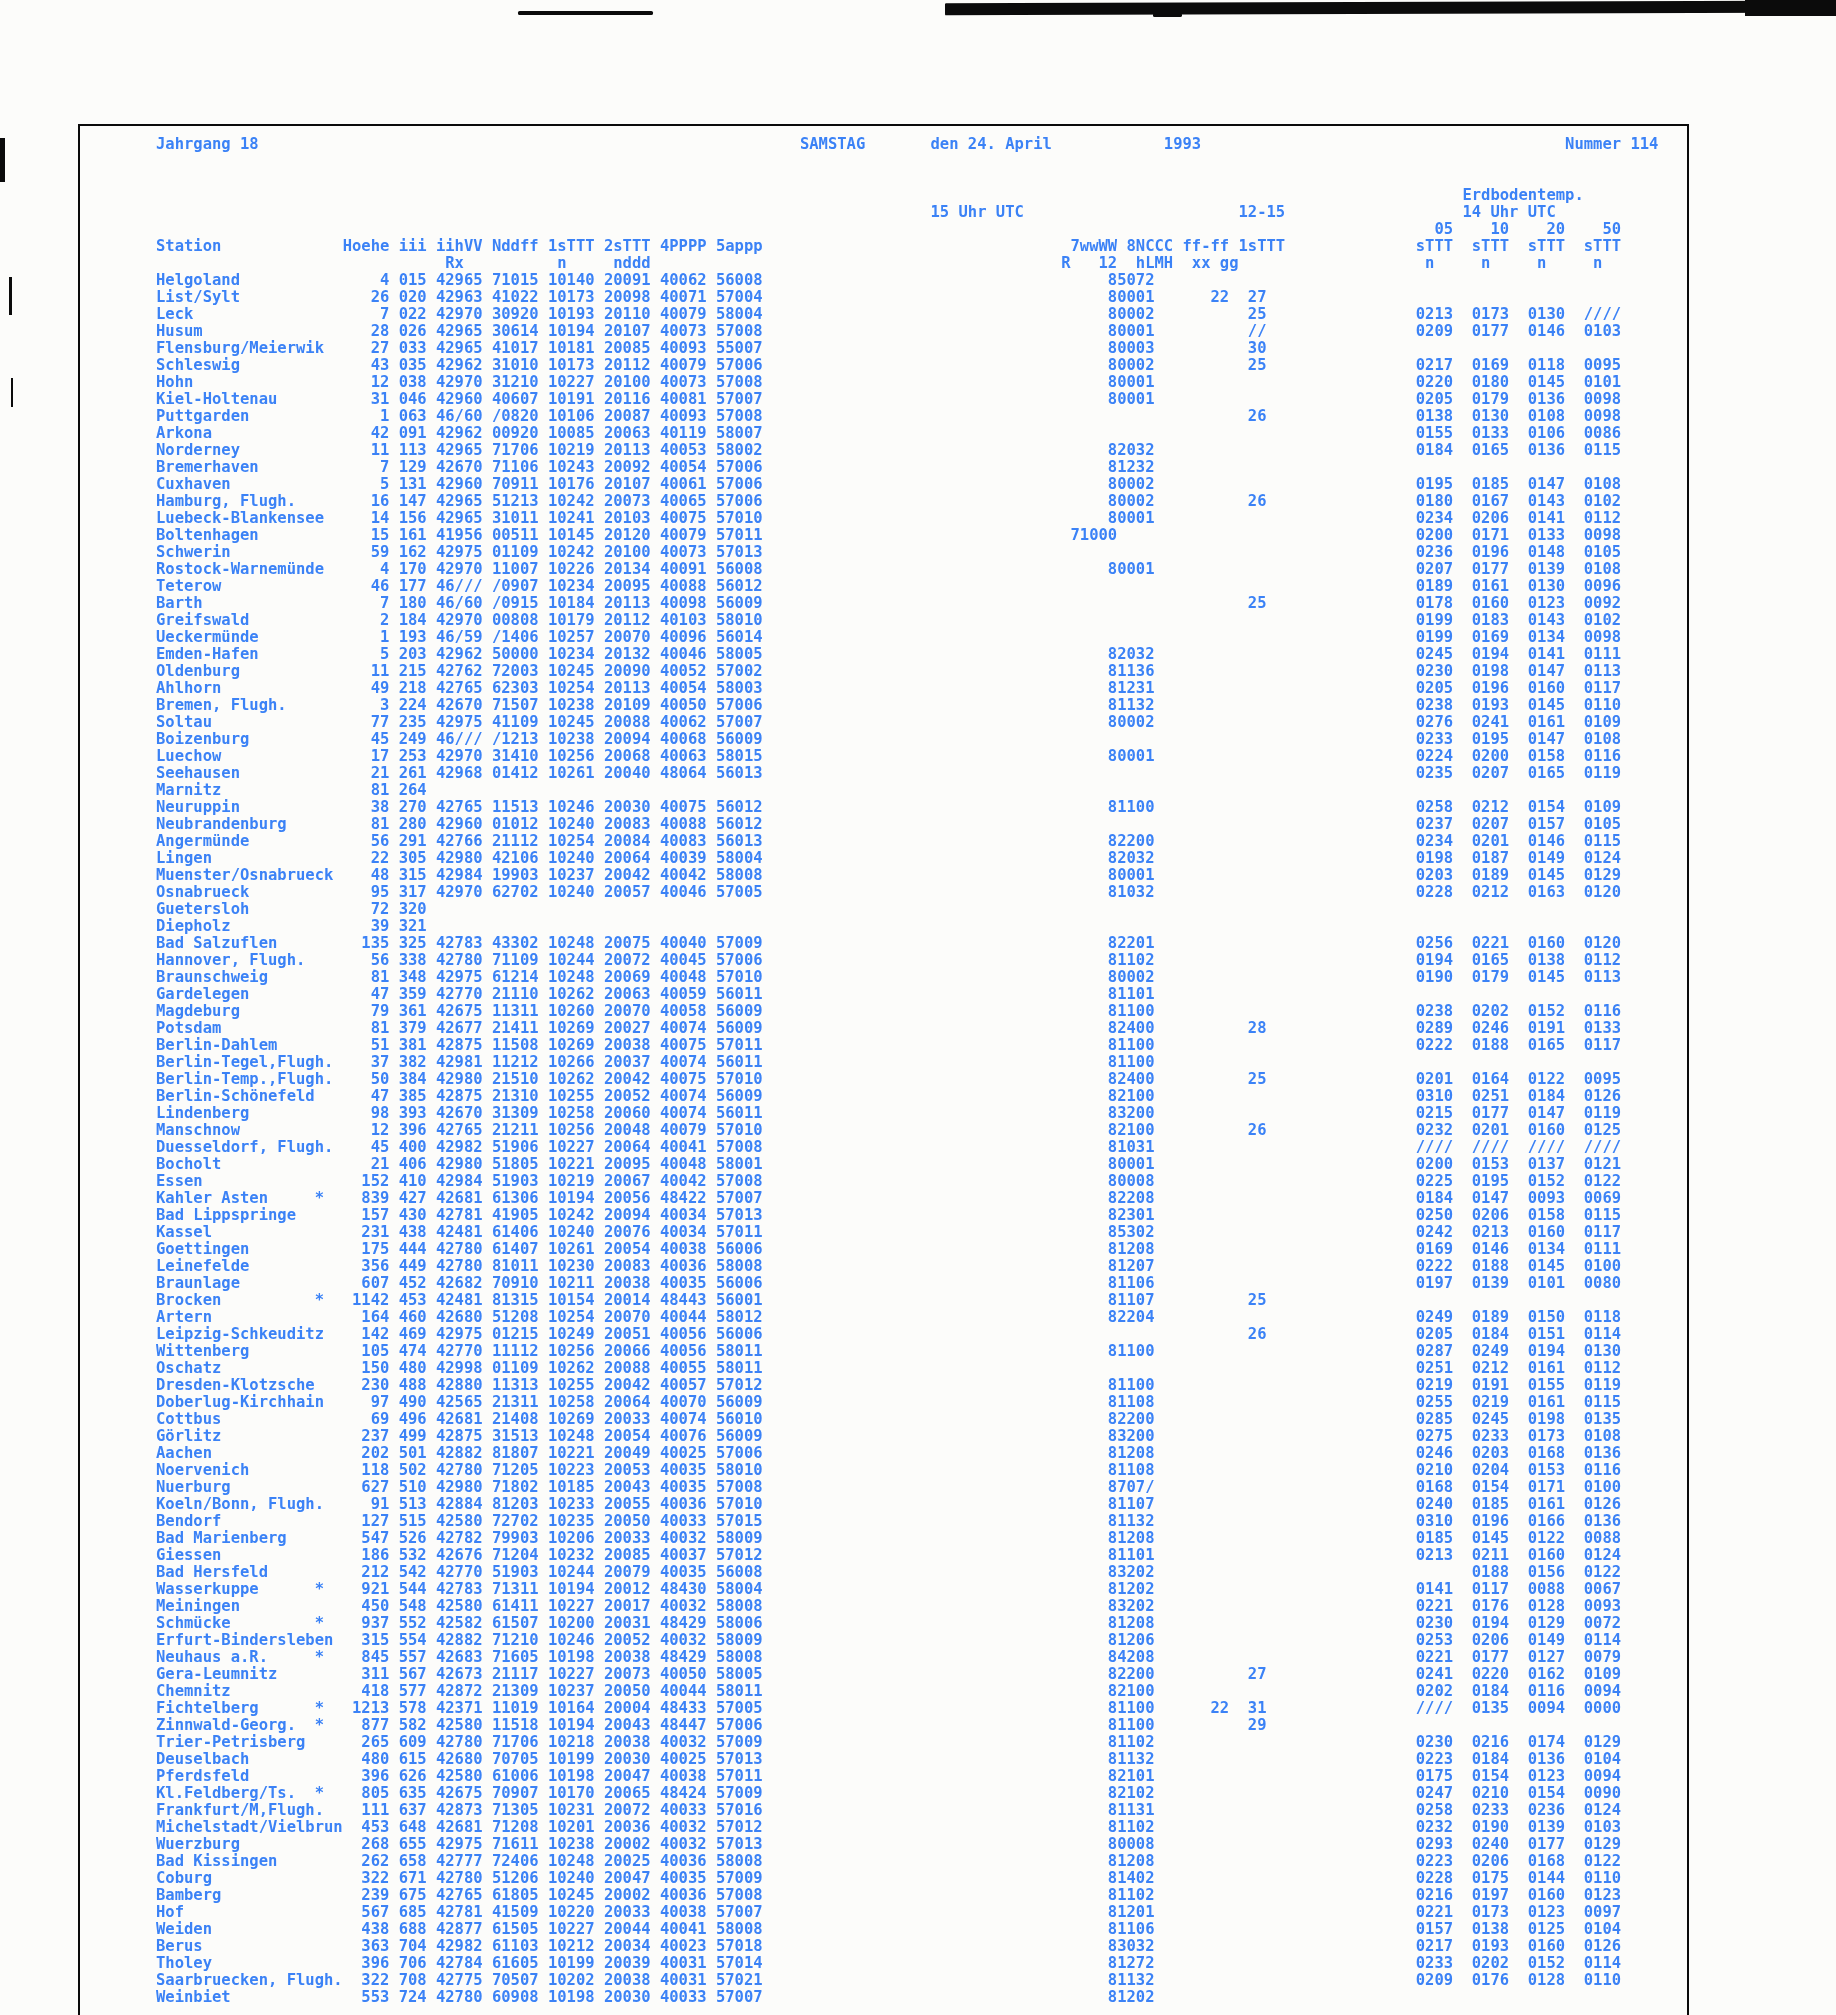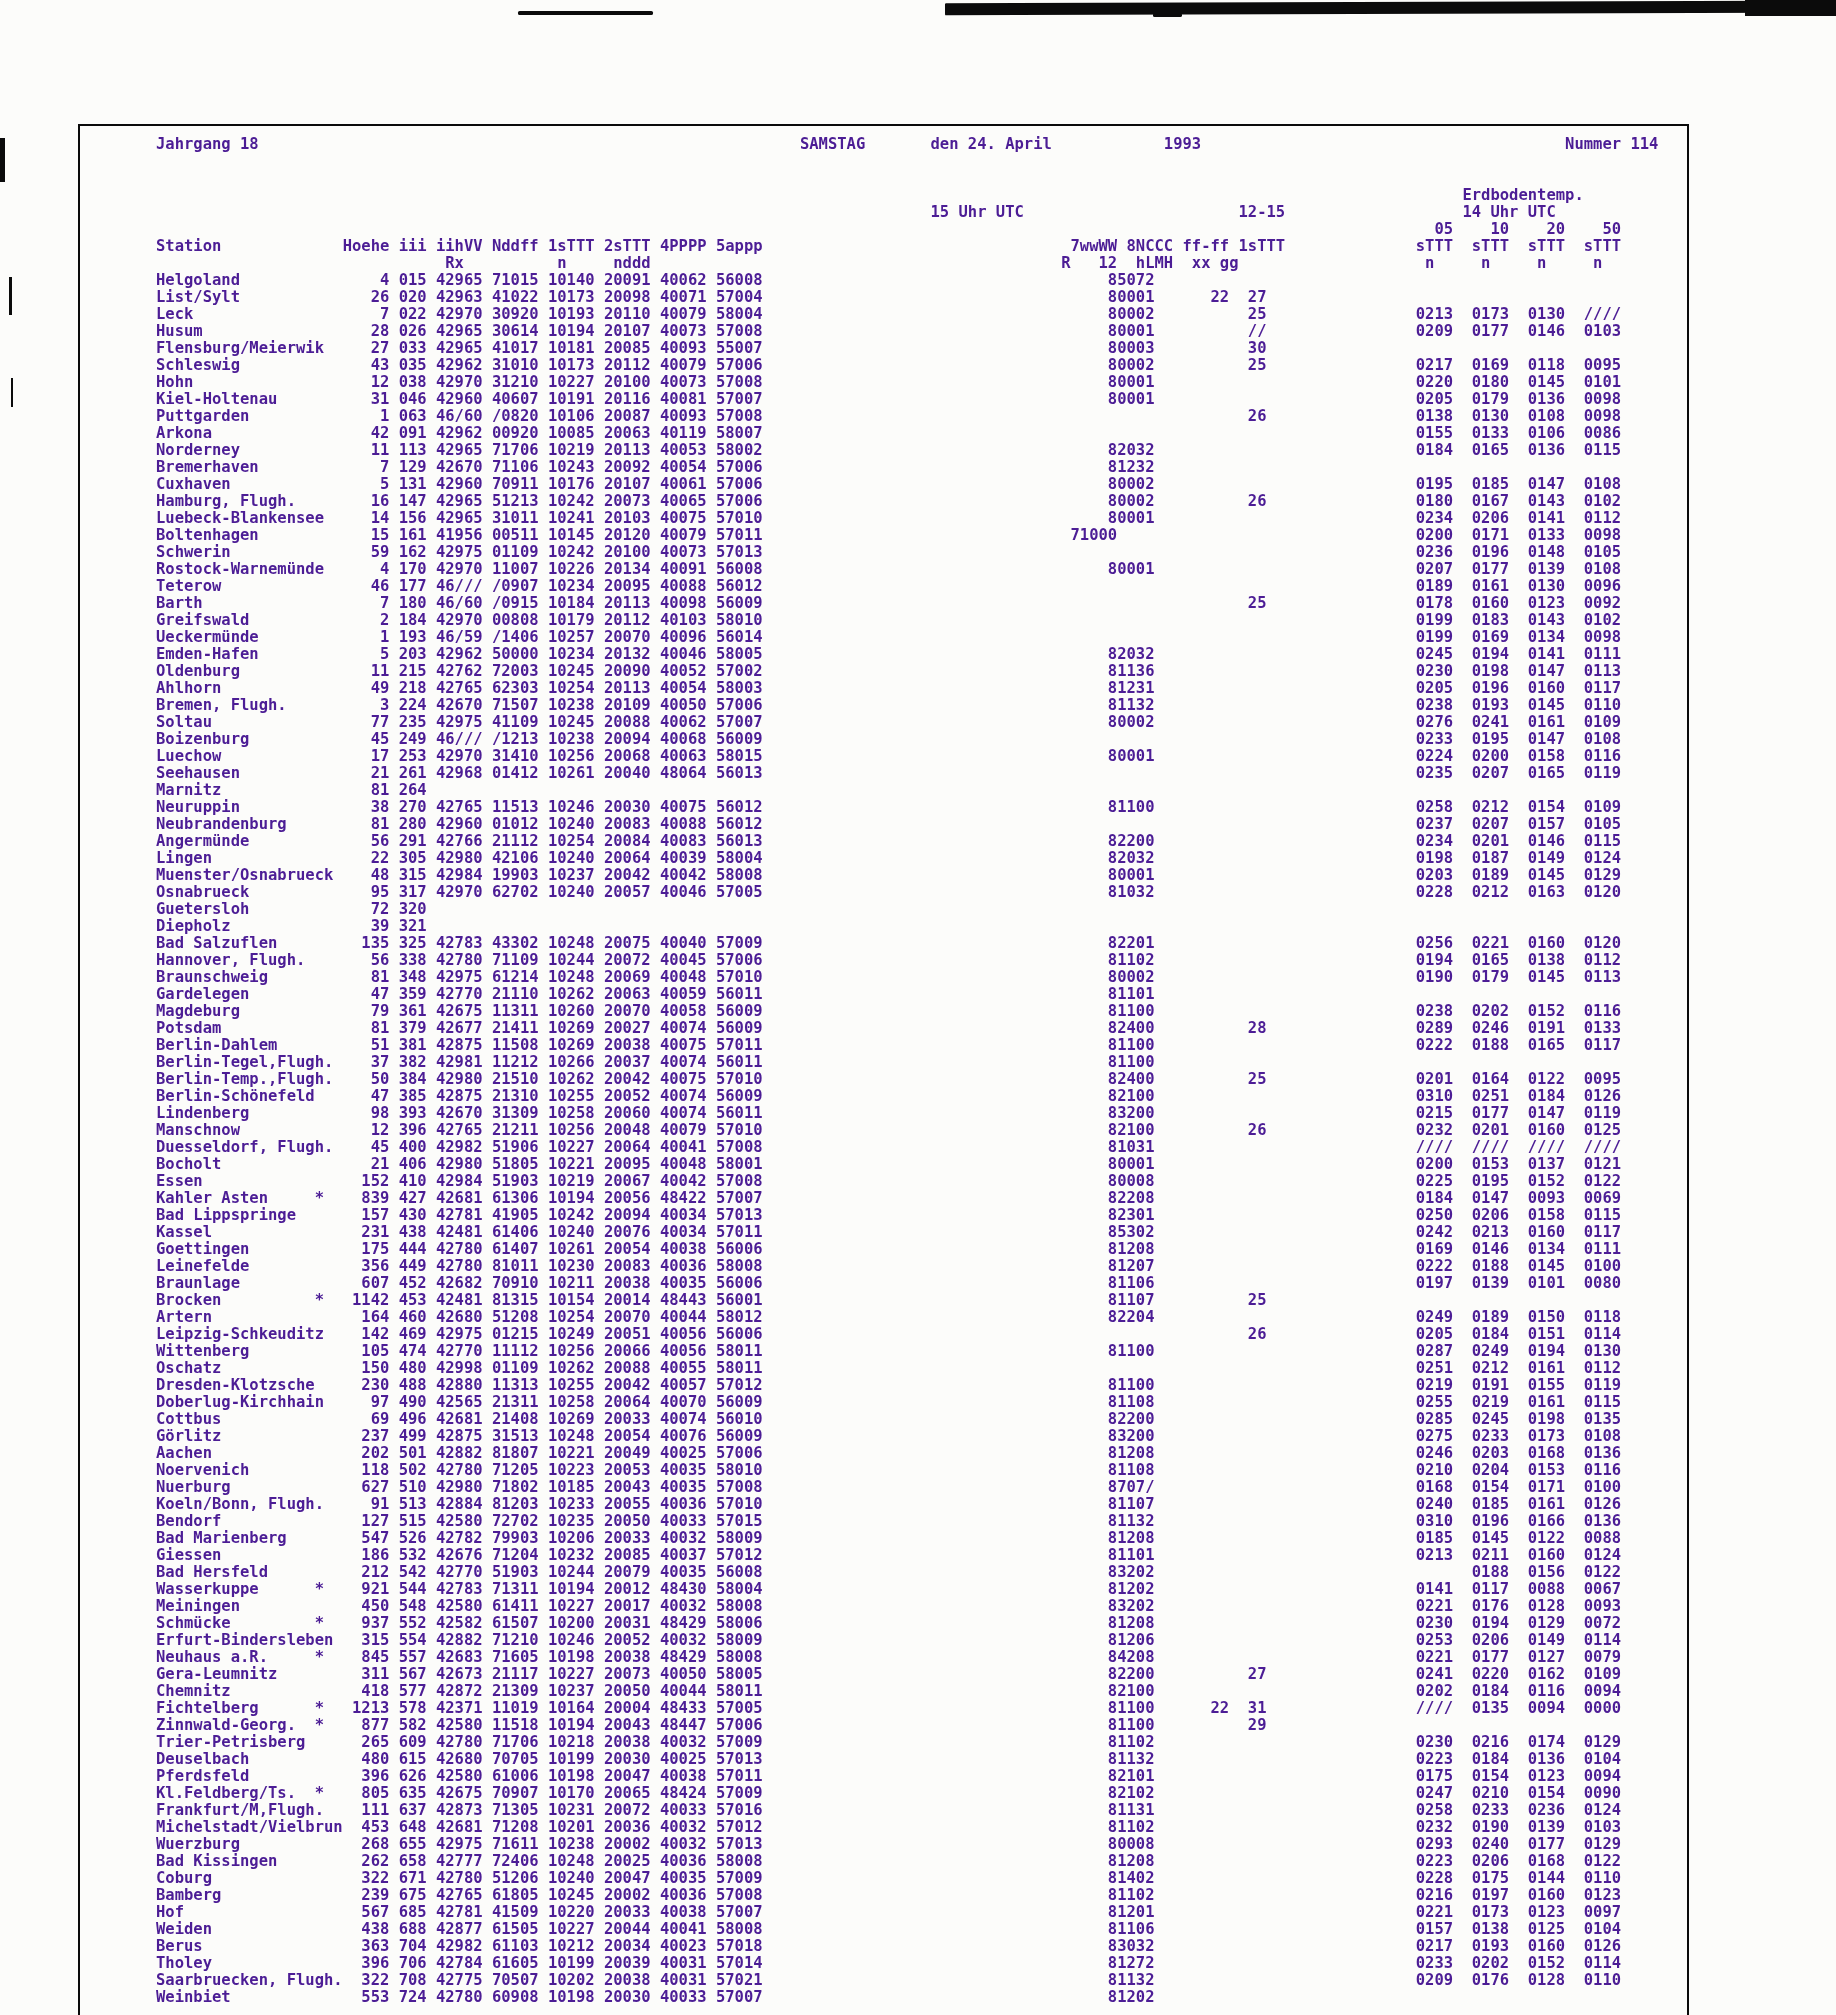--- a/index.html
+++ b/index.html
@@ -17,21 +17,21 @@
     position:absolute;left:78px;top:124px;width:1611px;height:2488px;
     border:2px solid #0a0a0a;
     box-sizing:border-box;
   }
   #report{
     position:absolute;left:156px;top:136px;
     font-family:"DejaVu Sans Mono","Liberation Mono",monospace;
     font-size:15.5px;
     line-height:17px;
     font-weight:bold;
-    color:#4c1d95;
+    color:#3b82f6;
     white-space:pre;
     letter-spacing:0;
   }
   .ln{height:17px;}
   .artifact{position:absolute;background:#0b0b0b;}
   .smudge-top{top:2.4px;left:945px;width:852px;height:12px;transform:rotate(-0.18deg);border-radius:1.2px;}
   .smudge-top2{top:0px;left:1745px;width:91px;height:16px;}
   .dash1{top:11.3px;left:518px;width:135px;height:3.6px;border-radius:1.6px;}
   .dash2{top:13px;left:1153px;width:29px;height:3.6px;border-radius:1.6px;}
   .tick1{left:8.9px;top:277px;width:2.8px;height:38px;}

